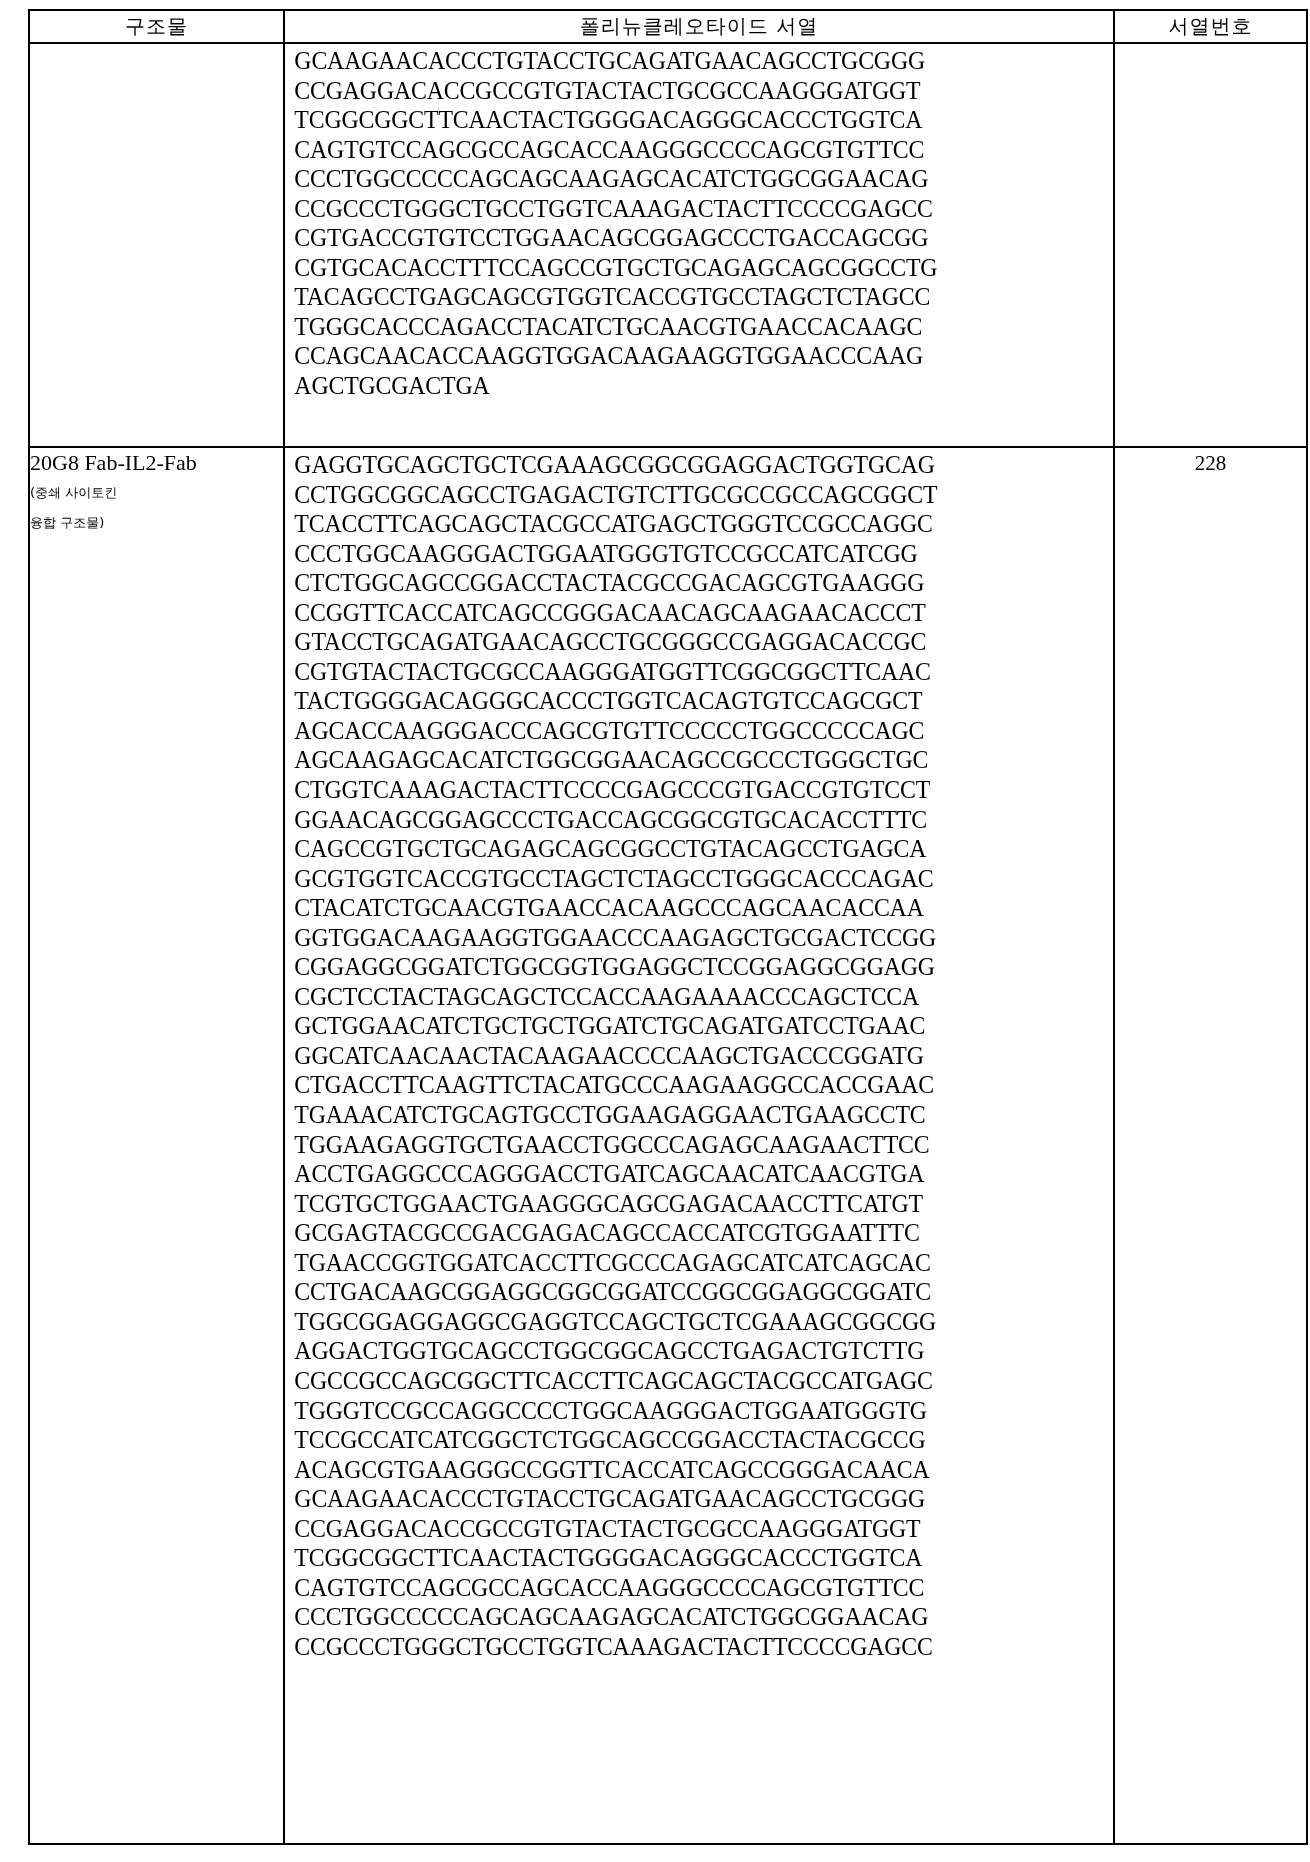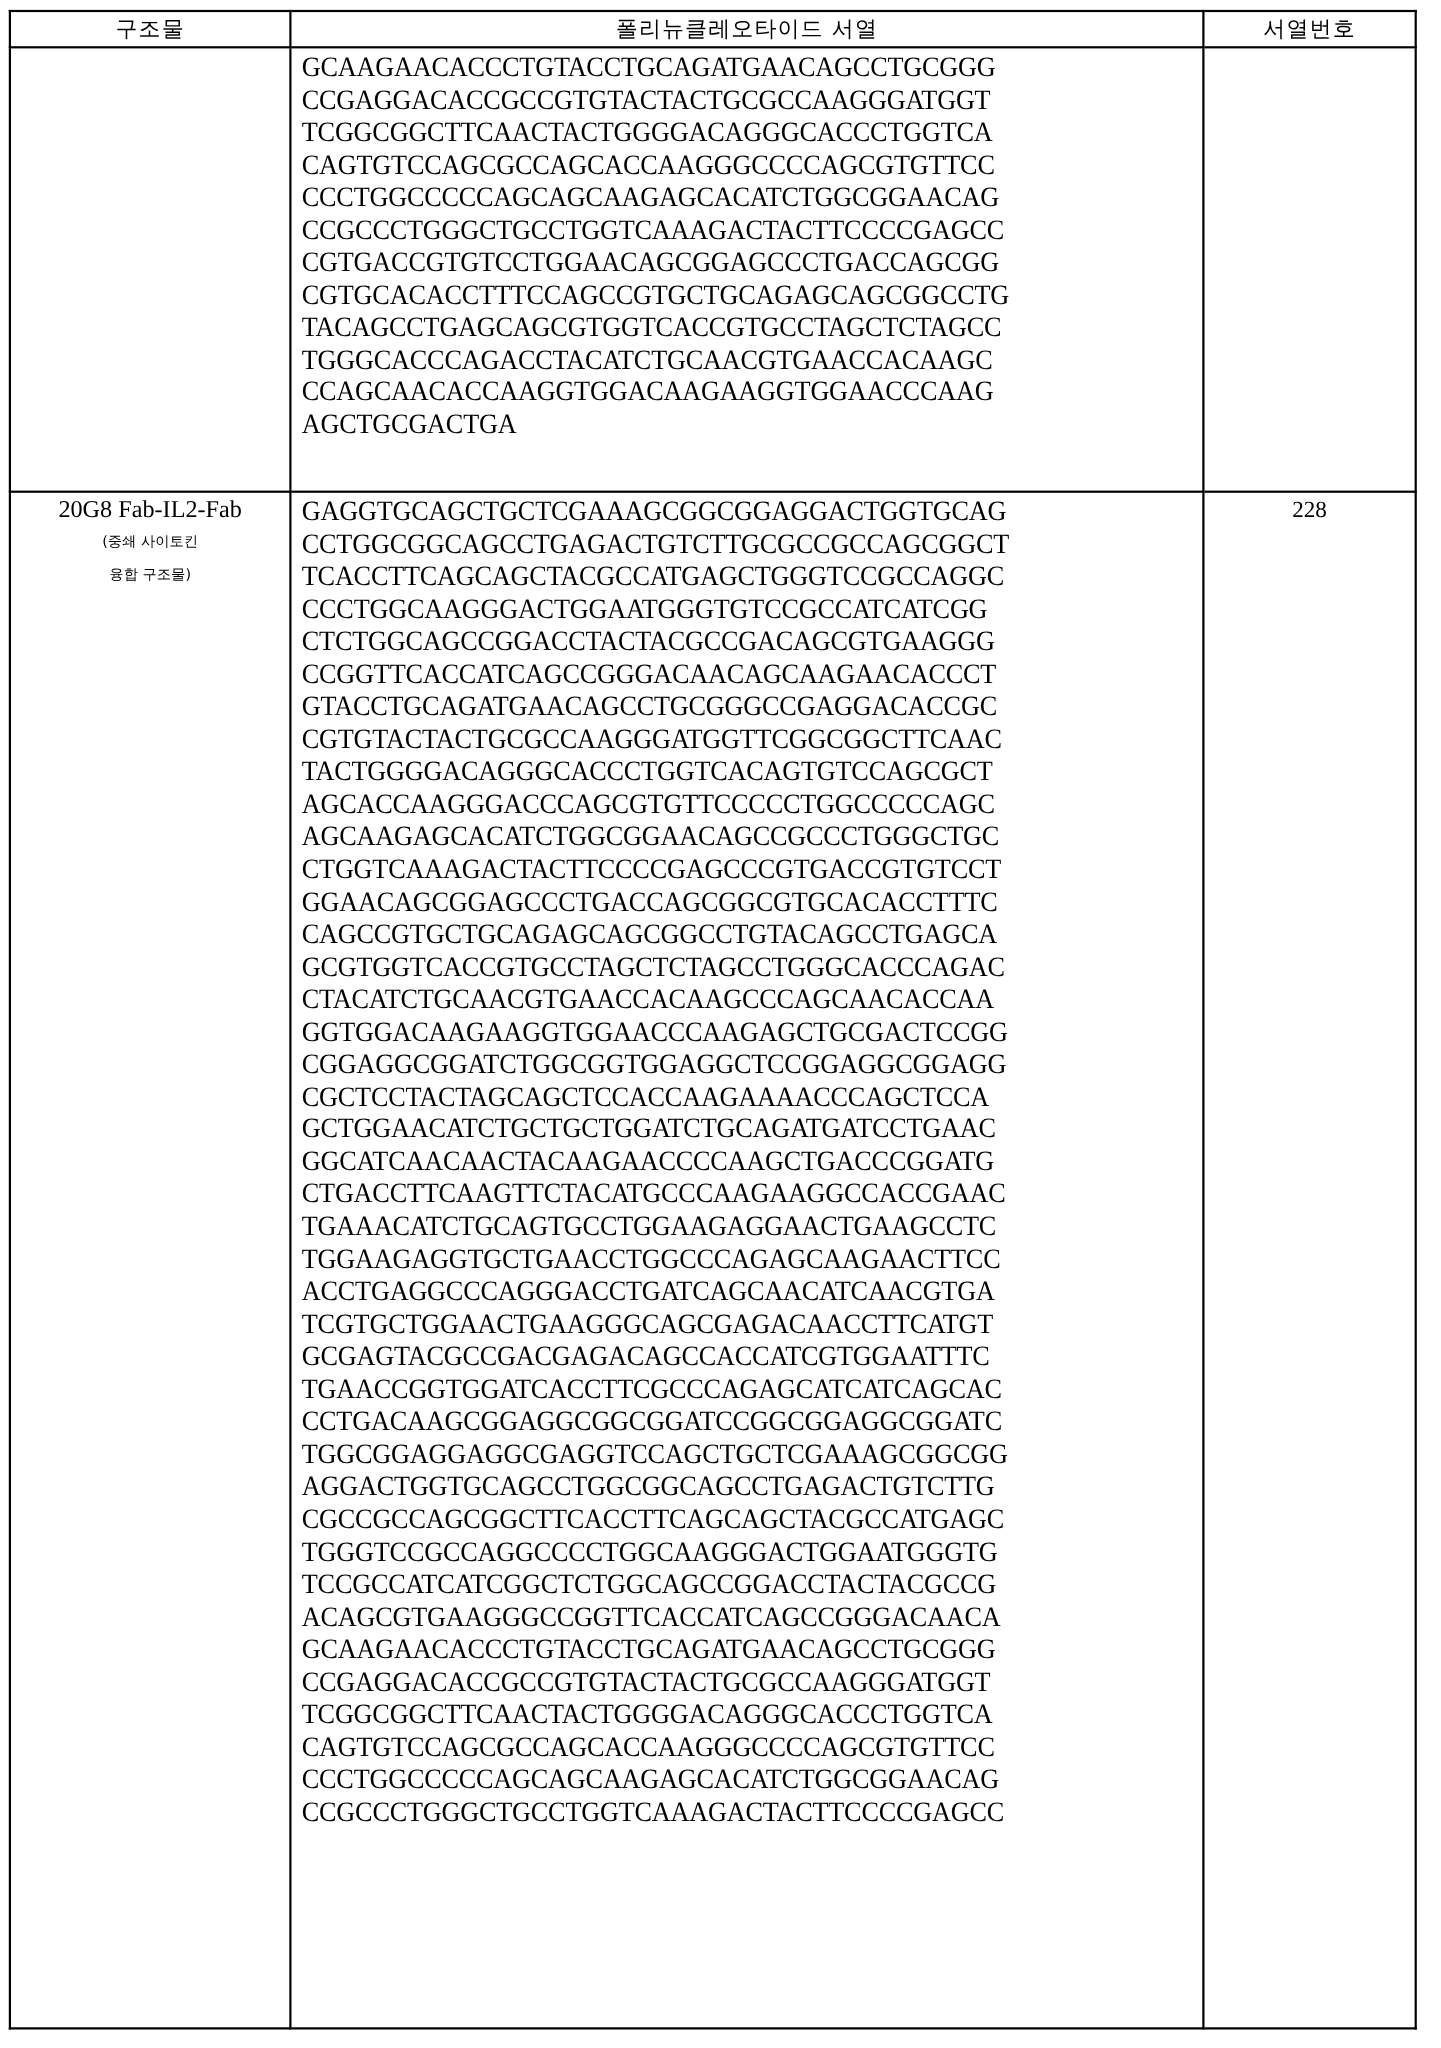--- a/index.html
+++ b/index.html
@@ -1,23 +1,23 @@
 <!DOCTYPE html>
 <html><head>
 <meta charset="utf-8">
 <style>
   html, body { margin:0; padding:0; background:#ffffff; }
   body { width:1310px; height:1862px; position:relative; overflow:hidden; font-family:"Liberation Serif", serif; color:#000; }
-  table.seq { position:absolute; left:8px; top:9px; width:1278px; border-collapse:collapse; table-layout:fixed; }
+  table.seq { position:absolute; left:28px; top:9px; width:1278px; border-collapse:collapse; table-layout:fixed; }
   table.seq td, table.seq th { border:2px solid #000; vertical-align:top; padding:0; }
   th { font-family:"DejaVu Sans", sans-serif; font-weight:normal; font-size:20px; height:31px; line-height:31px; text-align:center; letter-spacing:1px; }
   col.c1 { width:255px; } col.c2 { width:830px; } col.c3 { width:193px; }
   .seqtext { font-family:"Liberation Serif", serif; font-size:25.5px; line-height:29.55px; padding:2px 6px 6px 10px; white-space:pre; letter-spacing:-0.2px; transform:scaleX(0.935); transform-origin:left top; }
   .seqline { display:block; }
-  .construct { text-align:center; font-size:22px; line-height:30px; padding-top:2px;margin-top:42px; }
+  .construct { text-align:left; font-size:22px; line-height:30px; padding-top:2px;margin-top:42px; }
   .construct .ko { font-family:"DejaVu Sans", sans-serif; font-size:13px; }
   .seqno { text-align:center; font-size:21px; line-height:30px; padding-top:2px; }
   tr.r1 td { height:402px; }
   tr.r2 td { height:1395px; }
 </style>
 </head>
 <body>
 
 <table class="seq">
   <colgroup>

